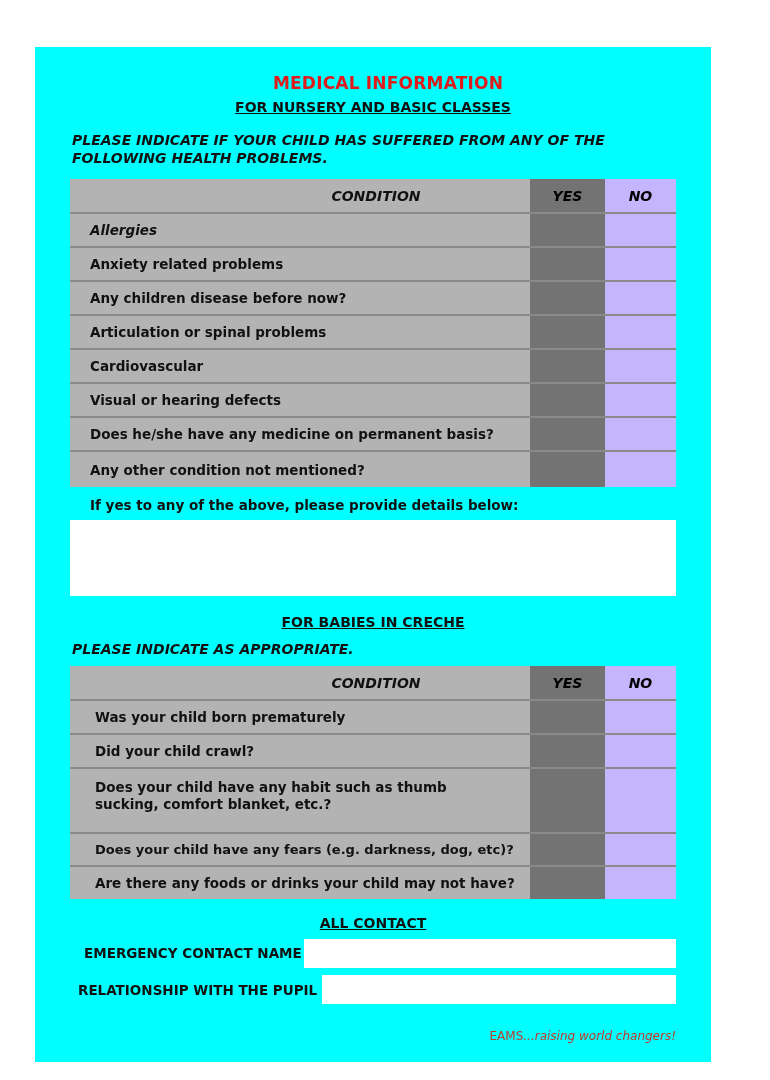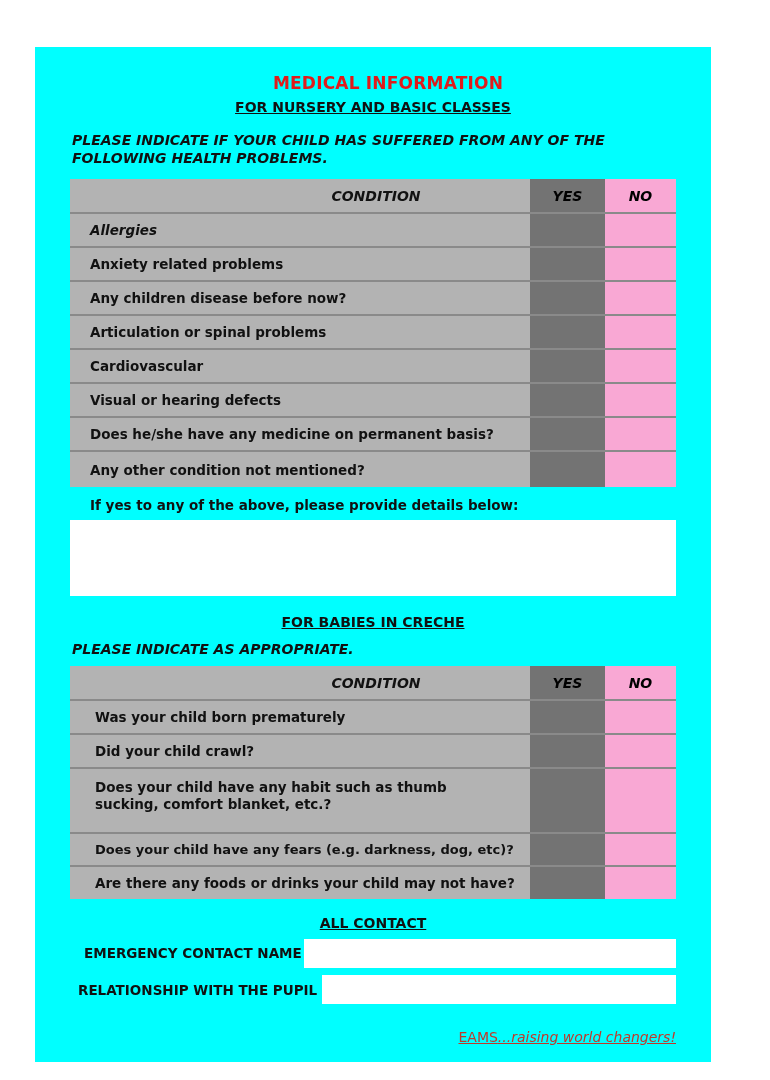--- a/index.html
+++ b/index.html
@@ -7,28 +7,28 @@
   .panel { position:absolute; left:35px; top:47px; width:676px; height:1015px; background:#00ffff; }
   .abs { position:absolute; }
   .title { left:0; width:776px; top:73px; text-align:center; color:#e01b1b; font-weight:bold; font-size:17px; letter-spacing:0.2px; }
   .sub { text-align:center; font-weight:bold; font-size:14px; text-decoration:underline; color:#111; }
   .instr { font-weight:bold; font-style:italic; font-size:14px; color:#111; line-height:18px; }
   table.grid { position:absolute; left:70px; width:606px; border-collapse:collapse; }
   table.grid td { padding:8px; border-bottom:2px solid #8a8a8a; }
   table.grid tr:last-child td { border-bottom:none; }
   td.cond { width:446px; background:#b3b3b3; font-weight:bold; font-size:13.5px; color:#111; padding-left:20px !important; }
   td.yes { width:81px; background:#737373; }
-  td.no { width:79px; background:#f9a8d4; }
+  td.no { width:79px; background:#c4b5fd; }
   tr.head td { font-weight:bold; font-style:italic; font-size:14px; text-align:center; }
   tr.head td.cond { padding-left:160px !important; }
   .details-label { left:90px; top:497px; font-weight:bold; font-size:13.5px; color:#111; }
   .details-box { left:70px; top:520px; width:606px; height:76px; background:#ffffff; border:none; padding:0; resize:none; }
   .field-label { font-weight:bold; font-size:13.5px; color:#111; }
   .field { background:#ffffff; border:none; padding:0; }
-  .footer { right:94px; top:1029px; font-size:14px; color:#c0392b;text-decoration:underline; }
+  .footer { right:94px; top:1029px; font-size:12px; color:#c0392b; }
   .footer i { font-style:italic; }
 </style>
 </head>
 <body>
 
 <div class="panel"></div>
 
 <div class="abs title">MEDICAL INFORMATION</div>
 <div class="abs sub" style="left:0;width:746px;top:99px;">FOR NURSERY AND BASIC CLASSES</div>
 <div class="abs instr" style="left:72px;top:131px;width:620px;">PLEASE INDICATE IF YOUR CHILD HAS SUFFERED FROM ANY OF THE FOLLOWING HEALTH PROBLEMS.</div>

